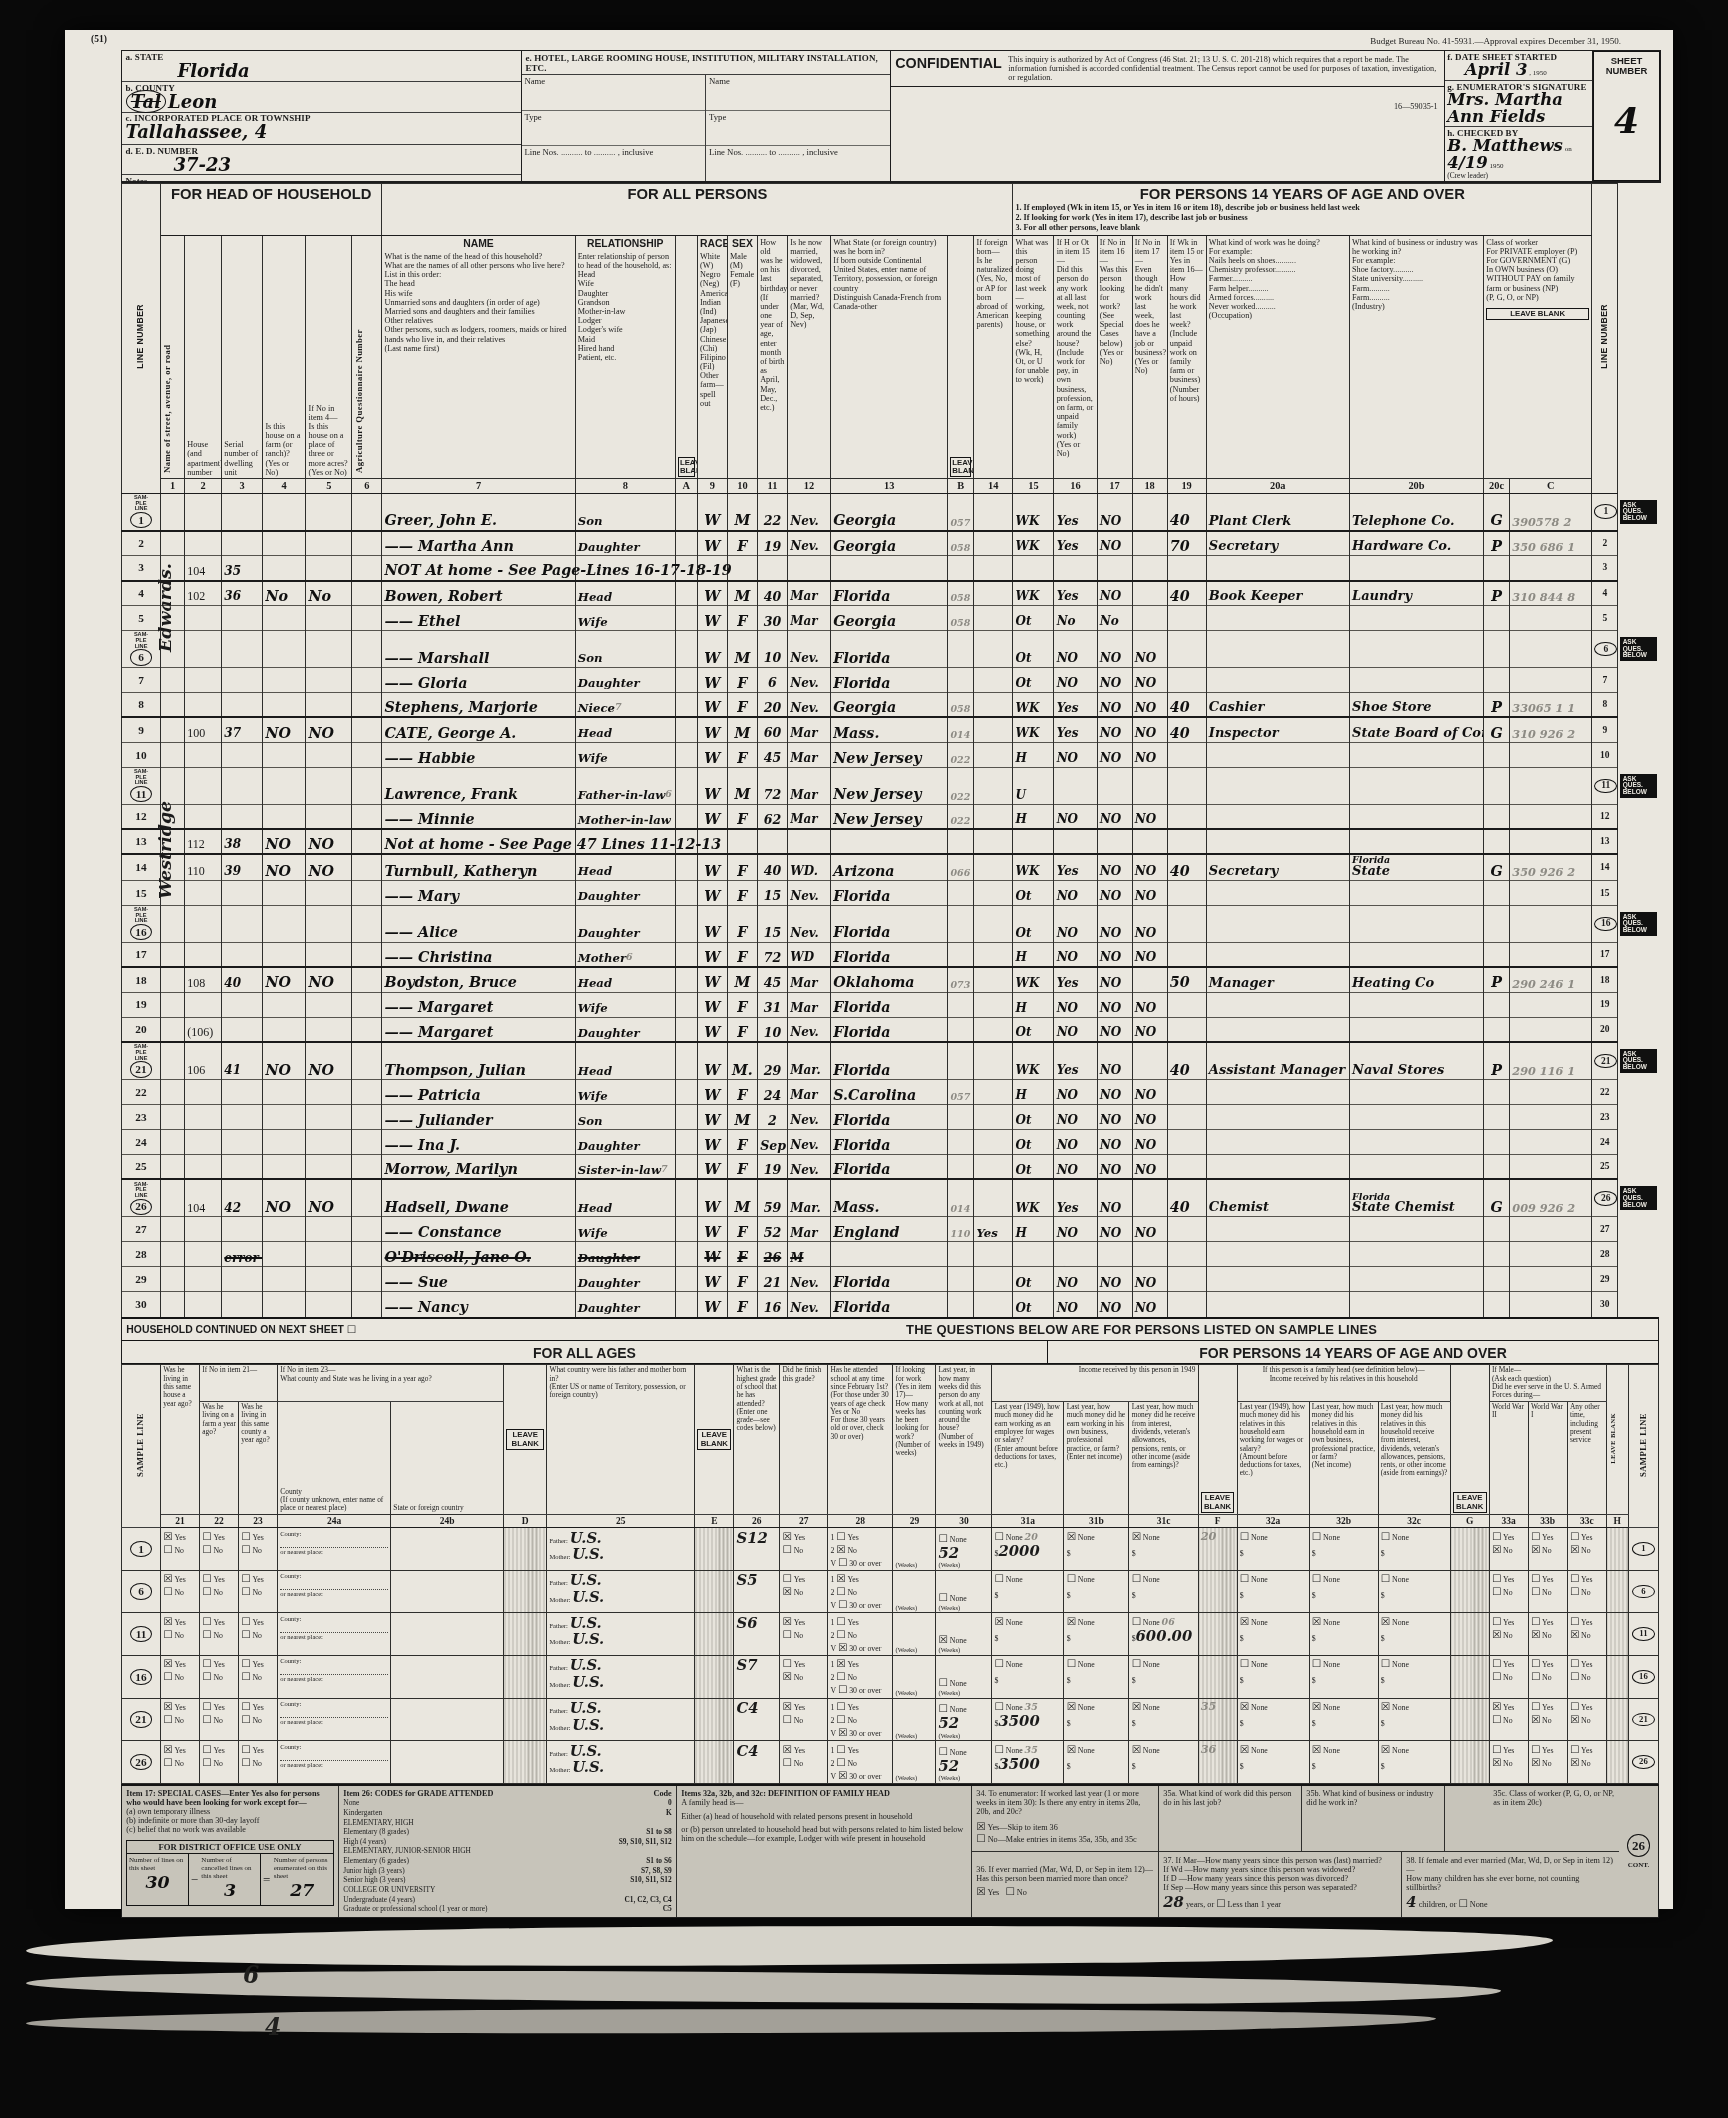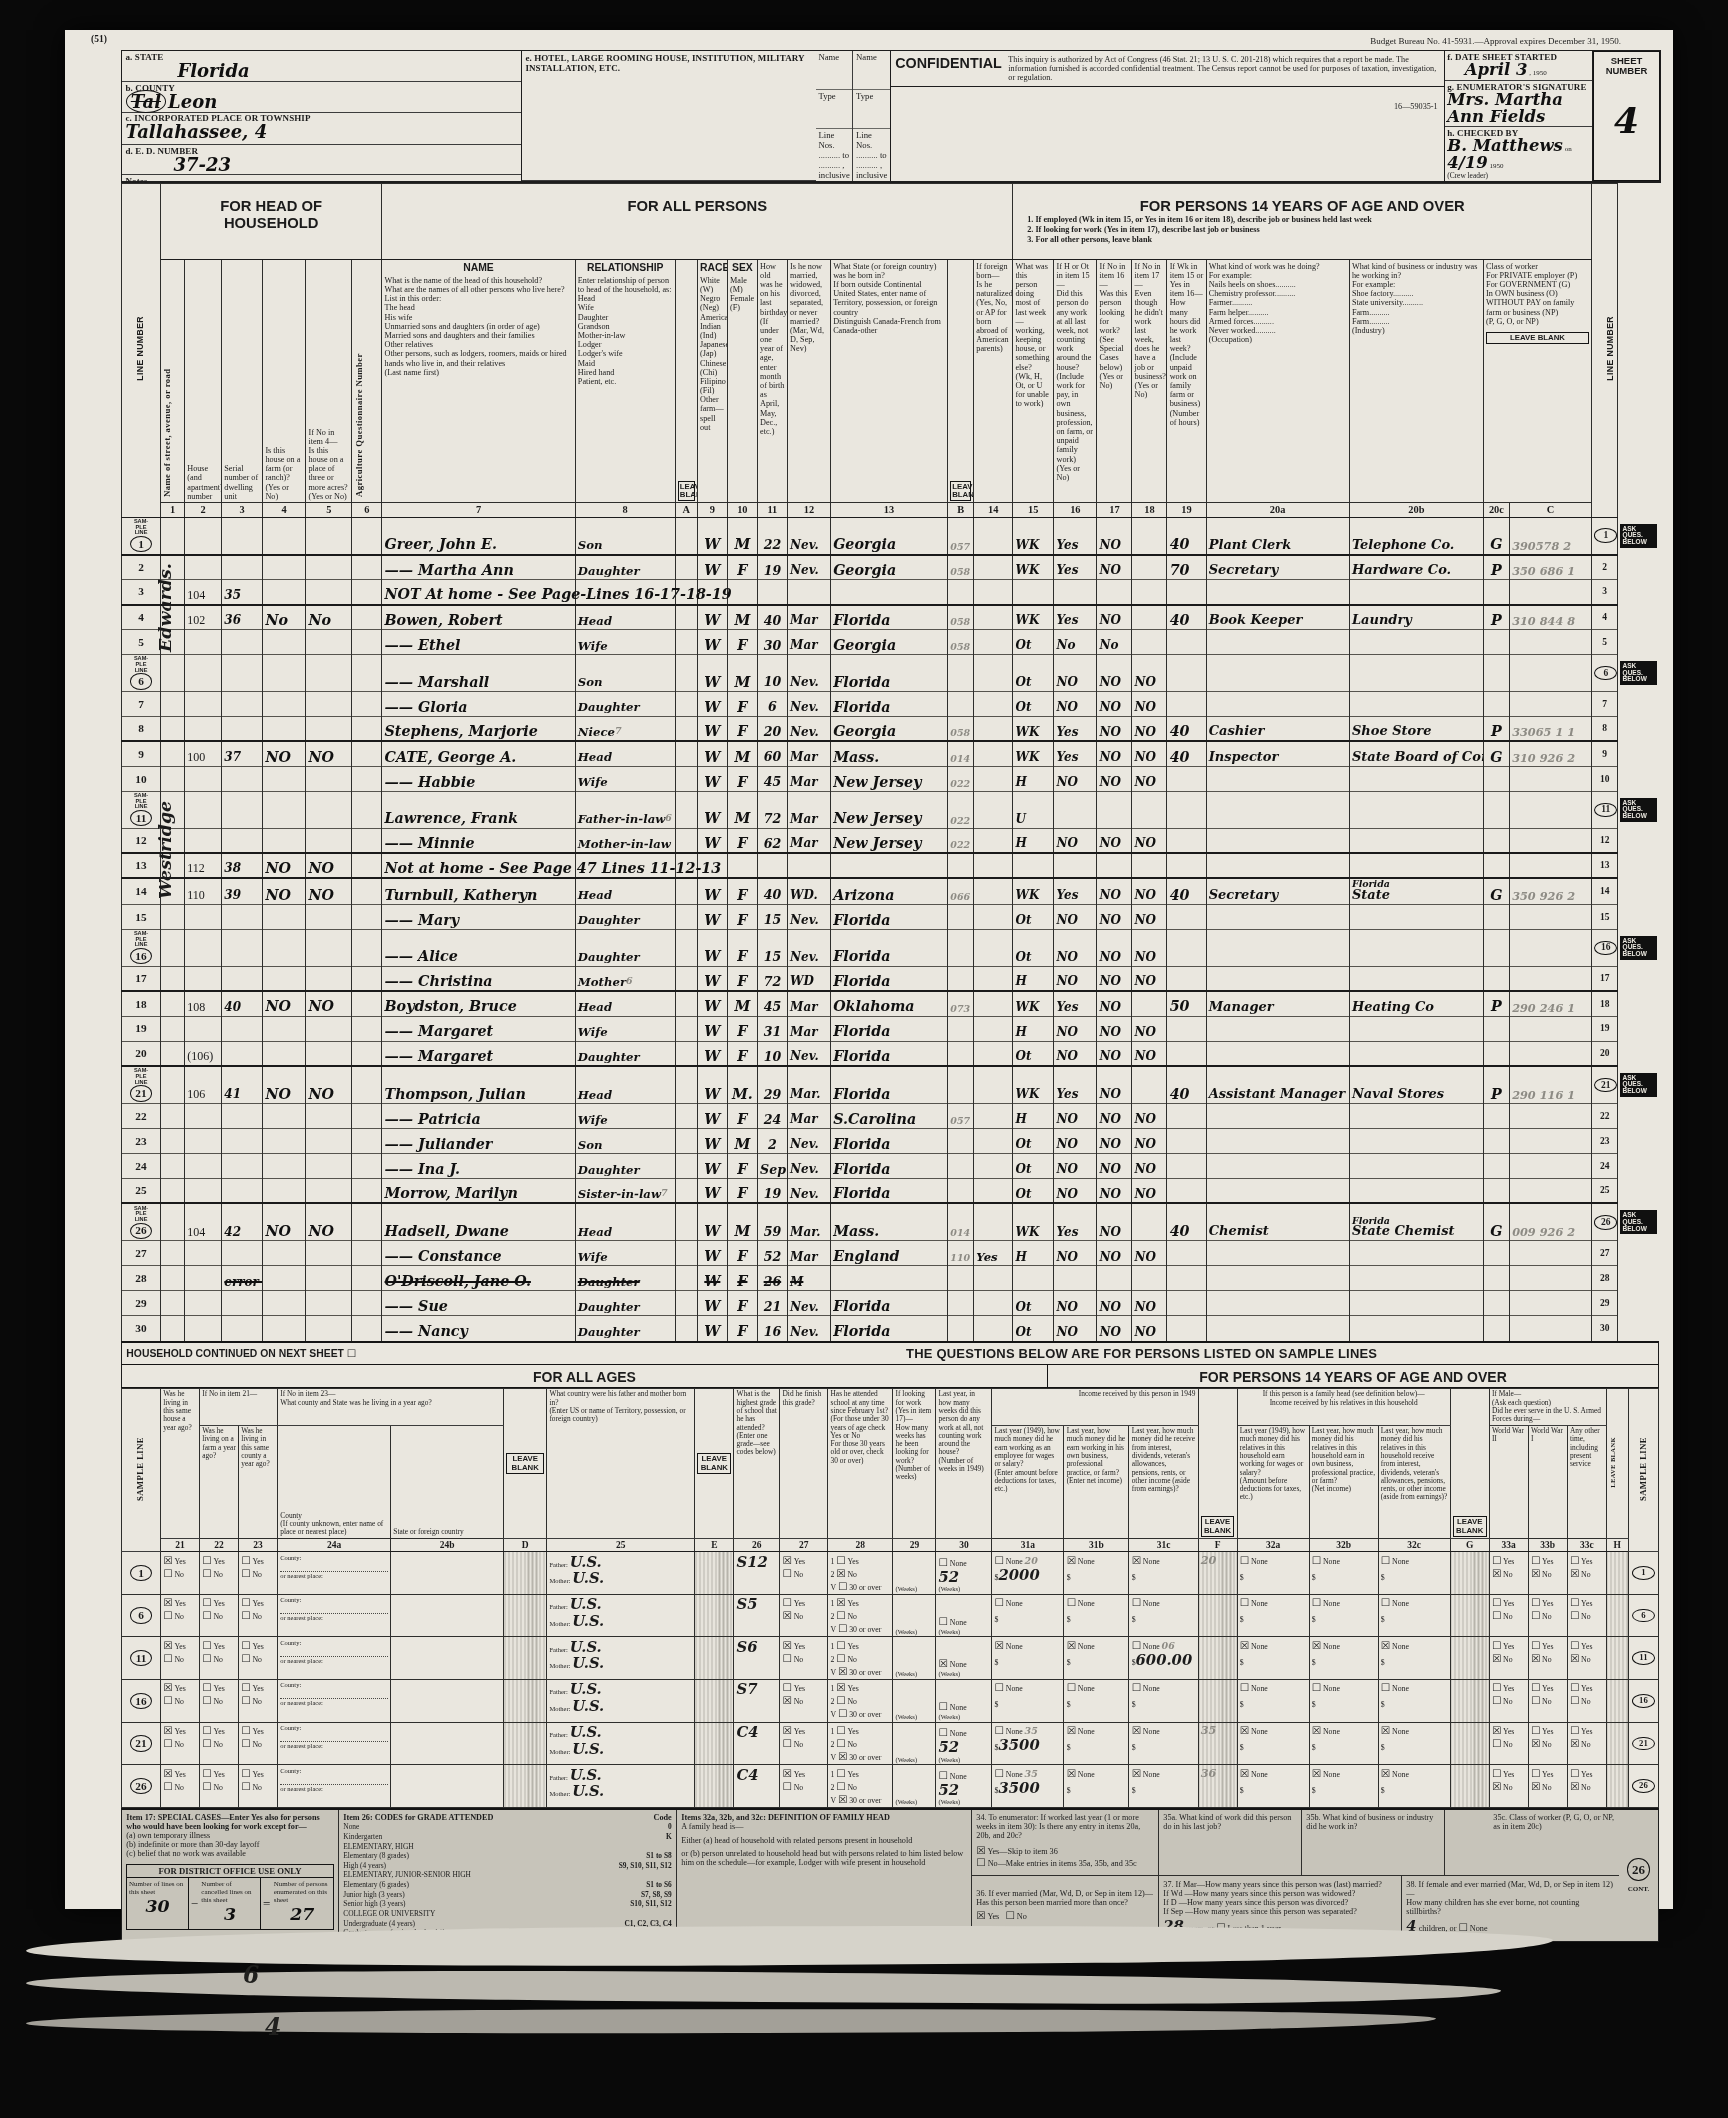--- a/index.html
+++ b/index.html
@@ -11,21 +11,21 @@
   
   .hdr{margin-left:56px;width:1538px;height:130px;display:flex;border:1.7px solid #1d1d1d;border-bottom:2.6px solid #1d1d1d;}
   .hdr .cell{border-right:1.3px solid #1d1d1d;box-sizing:border-box;}
   .lab{font-size:9px;font-weight:bold;letter-spacing:0.1px;}
   .hw{font-family:"DejaVu Serif",serif;font-style:italic;font-weight:bold;color:#101010;}
   .pencil{color:#8d8b84;}
   .hdr-a{width:26%;}
   .hdr-a .row{border-bottom:0.9px solid #3c3c3c;padding:0.9px 3.5px;position:relative;}
   .hdr-a .hw{font-size:18px;line-height:1;}
   .struckword{text-decoration:line-through;border:1.3px solid #141414;border-radius:50%;padding:0 4.3px;}
-  .hdr-b{width:24%;display:flex;flex-direction:row;}
+  .hdr-b{width:24%;display:flex;flex-direction:column;}
   .hdr-b .htitle{padding:1.7px 3.5px;border-bottom:0.9px solid #3c3c3c;}
   .hdr-b .twin{flex:1;display:flex;}
   .hdr-b .sub{flex:1;border-right:0.9px solid #3c3c3c;display:flex;flex-direction:column;font-size:8.7px;}
   .hdr-b .sub>div{flex:1;border-bottom:0.9px solid #6a6a66;padding:0.9px 2.6px;}
   .hdr-c{width:36%;position:relative;}
   .conf{display:flex;padding:3.5px 4.3px;border-bottom:1.3px solid #1d1d1d;}
   .conf .cw{font-family:"Liberation Sans",sans-serif;font-weight:bold;font-size:14.3px;width:113px;}
   .conf .ct{font-size:8.2px;line-height:1.15;flex:1;}
   .formbox{display:flex;padding:1.7px 4.3px;}
   .formbox .fp{width:113px;}
@@ -40,21 +40,21 @@
   .hdr-d .sig{flex:1;display:flex;flex-direction:column;border-right:1.3px solid #1d1d1d;}
   .hdr-d .sig>div{border-bottom:0.9px solid #3c3c3c;padding:0.9px 2.6px;position:relative;flex:1;}
   .hdr-d .hw{font-size:16.5px;line-height:1;}
   .sheetbox{width:65px;display:flex;flex-direction:column;align-items:center;border:1.7px solid #141414;margin:0;}
   .sheetbox .sl{font-family:"Liberation Sans",sans-serif;font-weight:bold;font-size:9.5px;text-align:center;padding-top:3.5px;line-height:1.1;}
   .sheetbox .sv{font-size:36px;margin-top:26px;}
   
   table{border-collapse:collapse;table-layout:fixed;margin-left:56px;width:1538px;background:#eae7df;}
   td{border:0.9px solid #2e2e2c;vertical-align:top;padding:1.3px 2.2px;font-size:8.2px;line-height:1.12;box-sizing:border-box;overflow:hidden;}
   .pre{white-space:pre-line;}
-  .bandrow td{font-family:"Liberation Sans",sans-serif;font-weight:bold;font-size:14.8px;text-align:center;border-bottom:1.7px solid #1d1d1d;padding:14px;}
+  .bandrow td{font-family:"Liberation Sans",sans-serif;font-weight:bold;font-size:14.8px;text-align:center;border-bottom:1.7px solid #1d1d1d;padding:2px;}
   .band14notes{font-family:"Liberation Serif",serif;font-weight:bold;font-size:8.2px;text-align:left;white-space:pre-line;line-height:1.25;}
   .numrow td{text-align:center;font-weight:bold;font-size:10.4px;border-top:1.3px solid #1d1d1d;border-bottom:1.7px solid #1d1d1d;padding:0.9px;}
   .vert{writing-mode:vertical-rl;transform:rotate(180deg);font-size:8.7px;font-weight:bold;letter-spacing:0.4px;}
   .lbbox{border:1.3px solid #141414;font-family:"Liberation Sans",sans-serif;font-weight:bold;text-align:center;font-size:7.8px;line-height:1.05;padding:0.9px;}
   .hcell .big{font-family:"Liberation Sans",sans-serif;font-weight:bold;font-size:10.4px;text-align:center;display:block;margin-bottom:2.6px;}
   
   .drow td{height:25px;vertical-align:bottom;border-top:0.9px solid #56544e;border-bottom:0;}
   .drow .hwv{font-size:14.3px;white-space:nowrap;}
   .drow td.ctr{text-align:center;}
   tr.hh-end td{border-bottom:2.2px solid #1a1a1a;}

